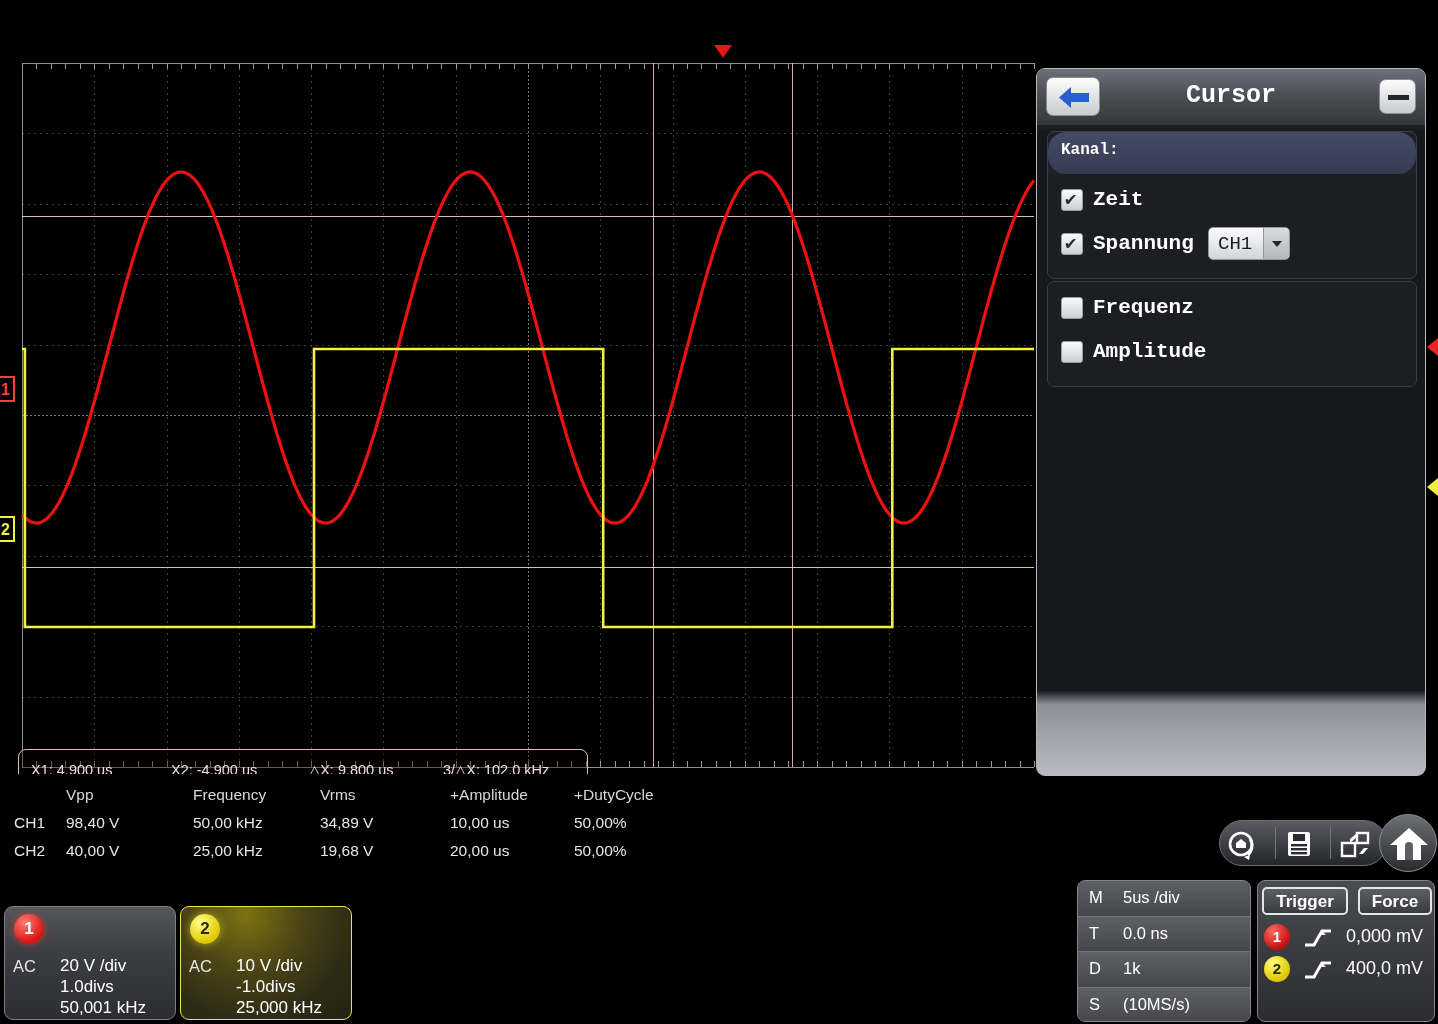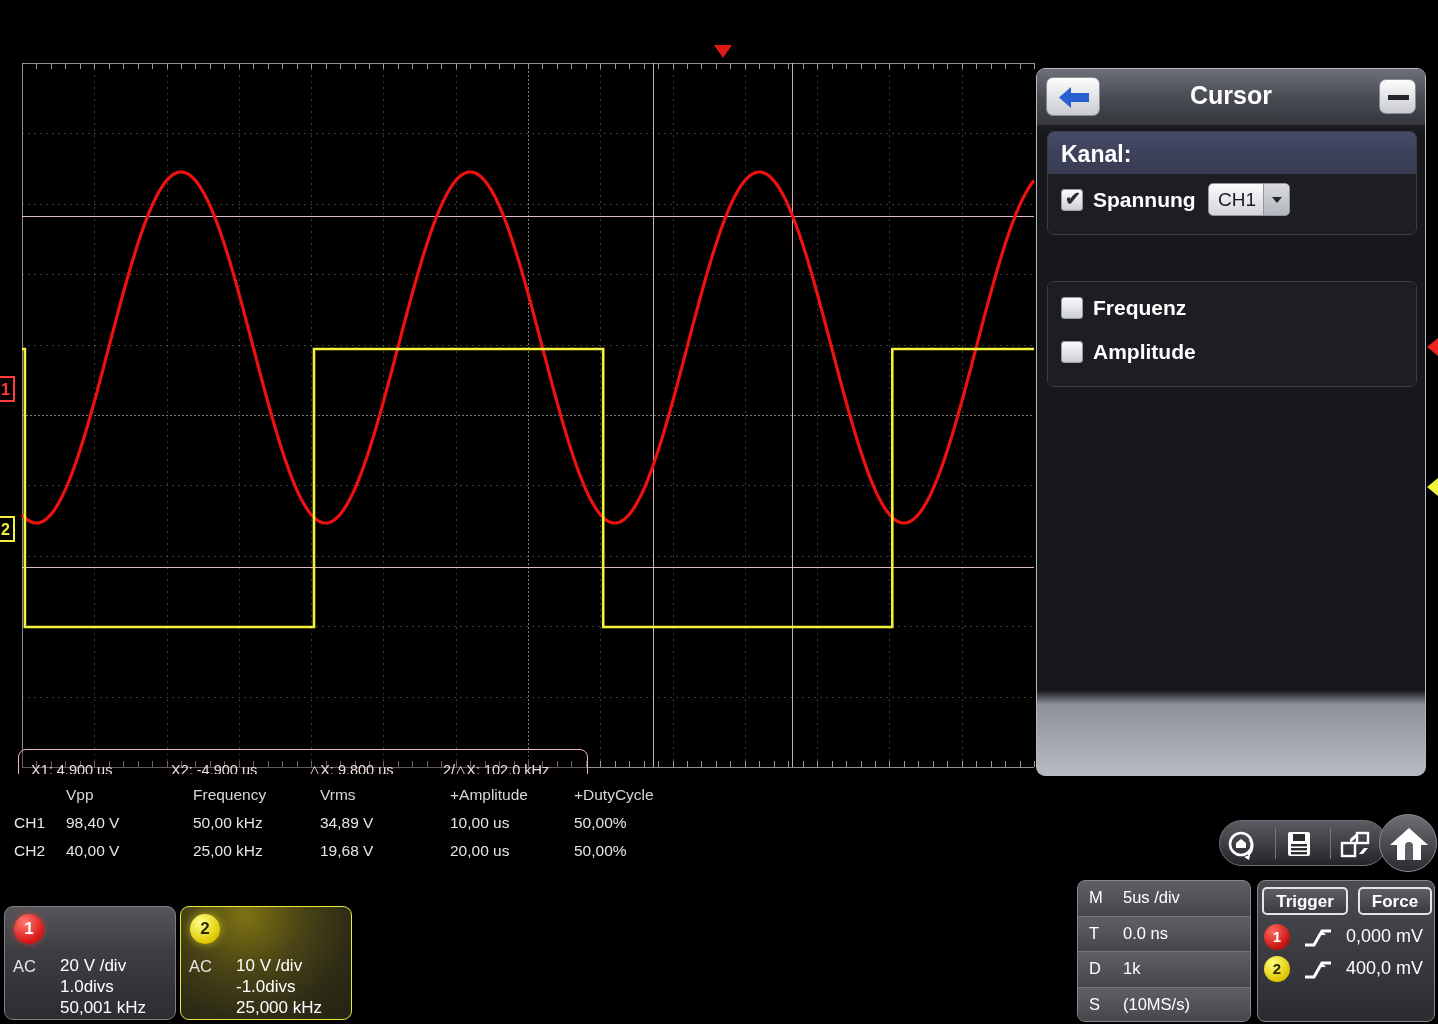--- a/index.html
+++ b/index.html
@@ -123,35 +123,35 @@
   .trgbadge { position:absolute; left:6px; width:26px; height:26px; border-radius:50%;
     font-size:15px; font-weight:bold; line-height:26px; text-align:center; }
   .trgbadge.b1 { background:radial-gradient(circle at 35% 28%, #ff6a60, #c41010 70%); color:#fff; }
   .trgbadge.b2 { background:radial-gradient(circle at 35% 28%, #ffff7a, #ddc500 70%); color:#2a2a00; }
   .trgval { position:absolute; left:88px; color:#fff; font-size:18px; }
   .edgeicon { position:absolute; left:44px; width:32px; height:24px; }
 
   
   .panel { position:absolute; left:1036px; top:68px; width:390px; height:708px;
     border-radius:9px; border:1px solid #b8bac2; overflow:hidden;
-    background:linear-gradient(180deg,#3b3d44 0%,#2b2d33 6%,#17181c 9%,#17181c 88%,#8e9099 90%,#b9bbc3 100%); }
+    background:linear-gradient(180deg,#3b3d44 0%,#2b2d33 6%,#17181c 9%,#17181c 88%,#8e9099 90%,#b9bbc3 100%);font-family:Liberation Mono, monospace; }
   .p-head { position:absolute; left:0; top:0; width:100%; height:56px;
     background:linear-gradient(180deg,#6d7079 0%,#4a4c54 50%,#35373d 100%); }
   .p-title { position:absolute; left:0; top:12px; width:100%; text-align:center;
     color:#fff; font-size:25px; font-weight:bold; }
   .p-back { position:absolute; left:9px; top:8px; width:54px; height:39px; border-radius:7px;
     background:linear-gradient(180deg,#fdfdfd,#c9cbd2); border:1px solid #8a8c94; }
   .p-min { position:absolute; right:9px; top:10px; width:37px; height:35px; border-radius:7px;
     background:linear-gradient(180deg,#fdfdfd,#c9cbd2); border:1px solid #8a8c94; }
   .p-min b { position:absolute; left:8px; top:15px; width:21px; height:5px; background:#25262a; display:block; }
 
   .sect { position:absolute; left:10px; width:370px; border-radius:7px;
     background:#1f2128; border:1px solid #3a3d47; overflow:hidden; }
   .sect-hd { height:42px; background:linear-gradient(180deg,#454a66,#373b52);
-    color:#fff; font-size:23px; font-weight:bold; padding:9px 8px 0 13px; }
+    color:#fff; font-size:16px; font-weight:bold; padding:9px 8px 0 13px;border-radius:18px; }
   .sect-bd { background:#1c1e24; padding:6px 0 10px 0; }
   .cbrow { height:44px; position:relative; padding-left:13px; }
   .cb { position:absolute; left:13px; top:9px; width:22px; height:22px; border-radius:3px;
     background:linear-gradient(180deg,#fbfbfc,#cdcfd6); border:1px solid #9b9da5; }
   .cb.checked::after { content:"\2714"; position:absolute; left:3px; top:-3px;
     font-size:19px; color:#2a2c33; font-weight:bold; }
   .cblbl { position:absolute; left:45px; top:8px; color:#fff; font-size:21px; font-weight:bold; }
   .ddl { position:absolute; left:160px; top:3px; width:82px; height:33px; border-radius:5px;
     background:linear-gradient(180deg,#fcfcfd,#d2d4da); border:1px solid #93959d; }
   .ddl .t { position:absolute; left:9px; top:5px; color:#1a1b1f; font-size:19px; }
@@ -356,21 +356,21 @@
     <div class="chmark c1" style="left:-4px; top:332px;">1</div>
     <div class="chmark c2" style="left:-4px; top:472px;">2</div>
 
     <div class="edgearrow" style="right:0; top:294px; border-right:11px solid #ee2222;"></div>
     <div class="edgearrow" style="right:0; top:434px; border-right:11px solid #f2f23a;"></div>
 
     <div class="curbox">
       <div class="cell" style="left:12px; top:12px;">X1: 4,900 us</div>
       <div class="cell" style="left:152px; top:12px;">X2: -4,900 us</div>
       <div class="cell" style="left:290px; top:12px;">△X: 9,800 us</div>
-      <div class="cell" style="left:424px; top:12px;">2/△X: 102,0 kHz</div>
+      <div class="cell" style="left:424px; top:12px;">3/△X: 102,0 kHz</div>
 
     </div>
   </div>
 
   <div class="meas">
     <div class="hdr mcol1">Vpp</div>
     <div class="hdr mcol2">Frequency</div>
     <div class="hdr mcol3">Vrms</div>
     <div class="hdr mcol4">+Amplitude</div>
     <div class="hdr mcol5">+DutyCycle</div>
@@ -501,20 +501,24 @@
       <div class="p-min">
           <b></b>
         </div>
     </div>
 
     <div class="sect" style="top:62px;">
       <div class="sect-hd">Kanal:</div>
       <div class="sect-bd">
         <div class="cbrow">
           <span class="cb checked"></span>
+          <span class="cblbl">Zeit</span>
+        </div>
+        <div class="cbrow">
+          <span class="cb checked"></span>
           <span class="cblbl">Spannung</span>
           <span class="ddl">
             <span class="t">CH1</span>
             <span class="ar"></span>
           </span>
         </div>
       </div>
     </div>
 
     <div class="sect" style="top:212px;">

